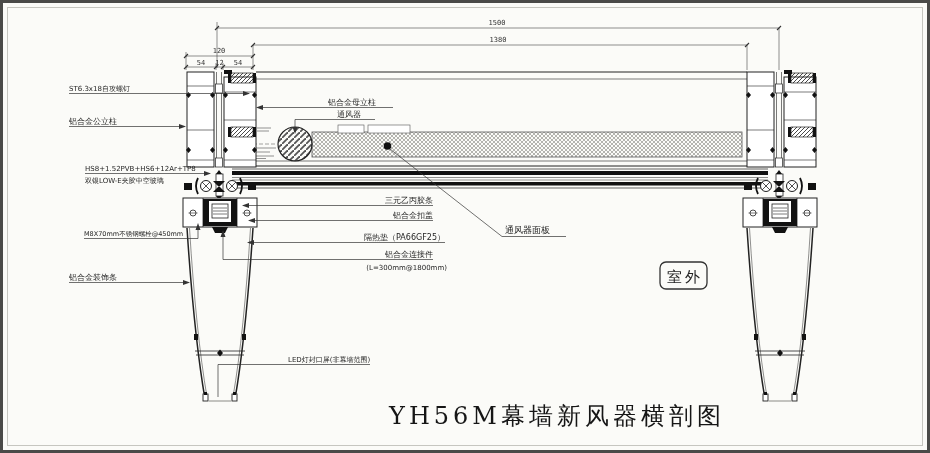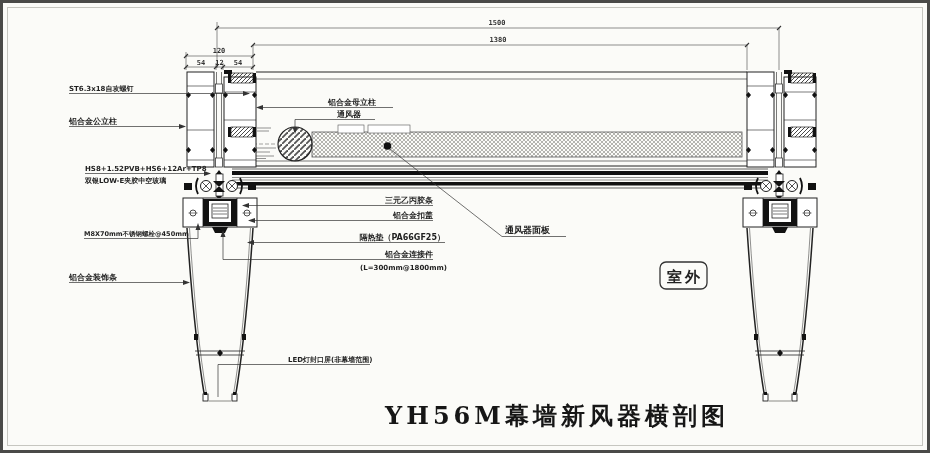--- a/index.html
+++ b/index.html
@@ -1,18 +1,18 @@
 <!DOCTYPE html>
 <html><head>
 <meta charset="utf-8">
 <style>
   html,body{margin:0;padding:0;background:#e8e8e4;}
   .sheet{
     position:relative;width:930px;height:453px;background:#fbfbf8;
-    font-family:"DejaVu Sans","Liberation Sans",sans-serif;overflow:hidden;font-weight:bold;
+    font-family:"DejaVu Sans","Liberation Sans",sans-serif;overflow:hidden;
   }
   svg{display:block}
   text{fill:#1f1f1f}
   .dimtxt{font-family:"DejaVu Sans Mono","Liberation Mono",monospace;font-size:7px;fill:#333}
   .lbl{font-size:8px}
   .lbl-s{font-size:7px}
   .lbl-xs{font-size:6.5px}
   .title-txt{font-family:"DejaVu Serif","Liberation Serif",serif;font-size:24px;letter-spacing:4px;fill:#161616}
   .outdoor-txt{font-size:15px;letter-spacing:3px;fill:#222}
 </style>

